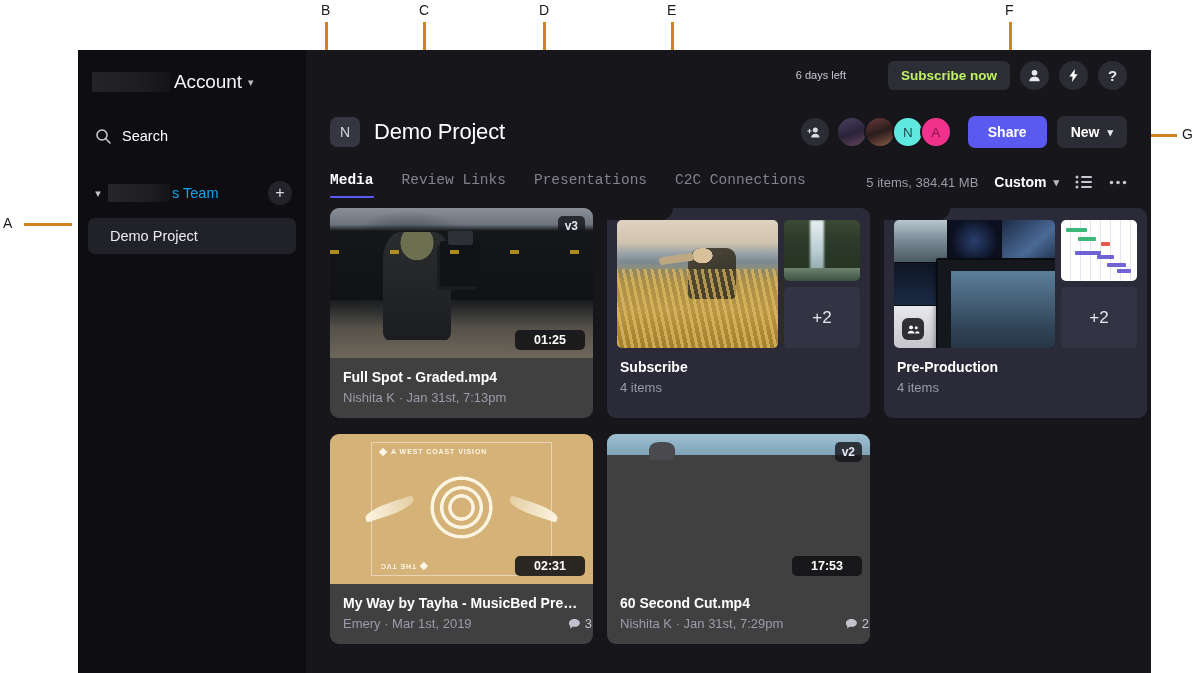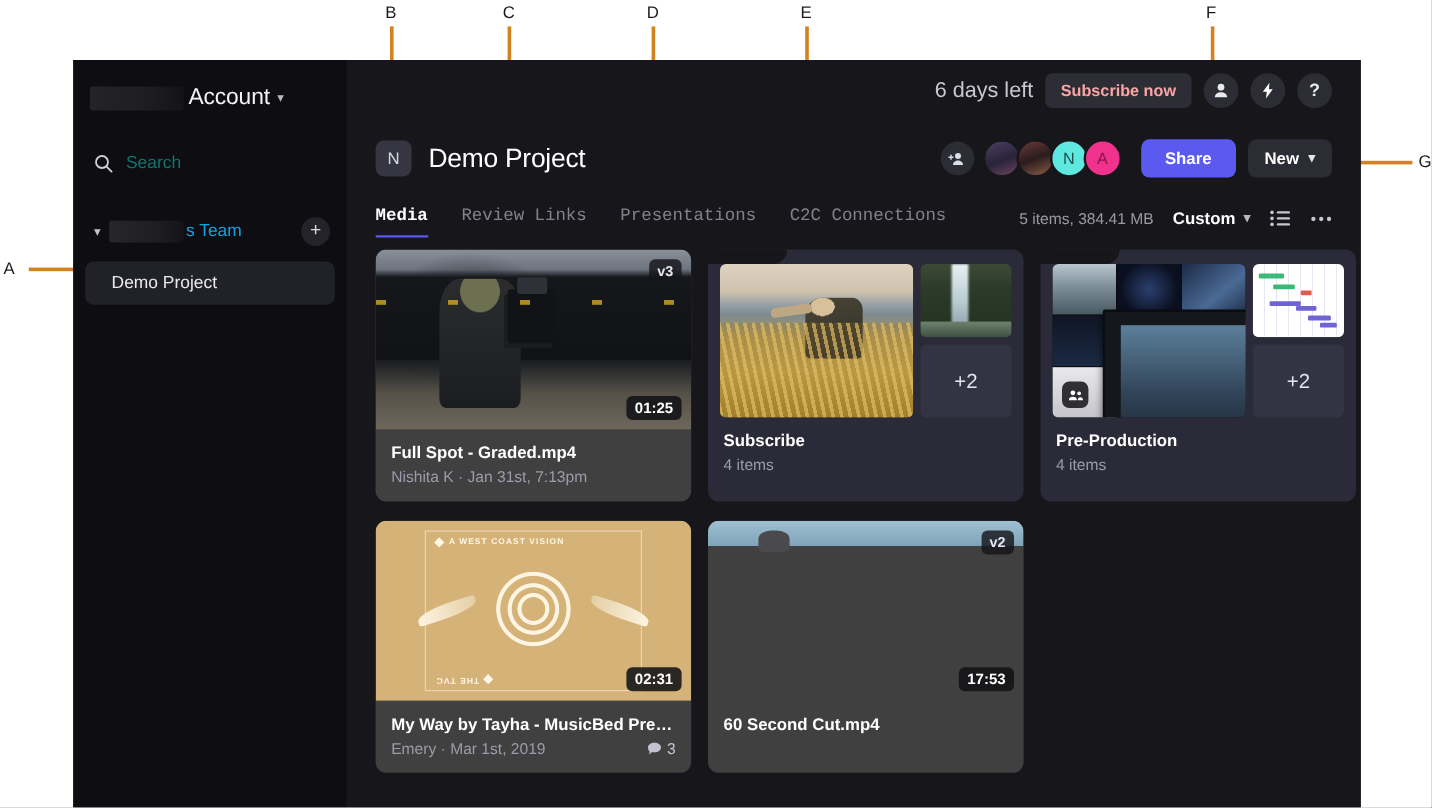--- a/index.html
+++ b/index.html
@@ -30,21 +30,21 @@
   }
   .annot-line-h {
     position: absolute;
     height: 2.5px;
     background: #d2821e;
   }
 
   
   .app {
     position: absolute;
-    left: 61px;
+    left: 78px;
     top: 50px;
     width: 1073px;
     height: 623px;
     background: #16161b;
     display: flex;
     overflow: hidden;
   }
 
   
   .sidebar {
@@ -92,21 +92,21 @@
   .search-icon-wrap {
     width: 18px;
     height: 18px;
     flex-shrink: 0;
     display: flex;
     align-items: center;
     justify-content: center;
   }
   .search-label {
     font-size: 14.5px;
-    color: #0f766e;
+    color: #ffffff;
     margin-left: 10px;
   }
   .team-row {
     display: flex;
     align-items: center;
     height: 34px;
     padding: 0 14px 0 12px;
     margin-top: 22px;
   }
   .team-chev {
@@ -187,32 +187,33 @@
     font-size: 13.5px;
     color: #73737f;
   }
   .topbar-right {
     margin-left: auto;
     display: flex;
     align-items: center;
     gap: 10px;
   }
   .days-left {
-    font-size: 18px;
+    font-size: 11px;
     color: #c8c8d2;
   }
   .subscribe-btn {
     background: #2d2d35;
-    color: #fca5a5;
+    color: #bef264;
     font-size: 13.5px;
     font-weight: bold;
     padding: 7px 13px;
     border-radius: 6px;
     cursor: pointer;
     white-space: nowrap;
+    margin-left: 32px;
   }
   .icon-circle {
     width: 29px;
     height: 29px;
     border-radius: 50%;
     background: #2c2c34;
     display: flex;
     align-items: center;
     justify-content: center;
     cursor: pointer;
@@ -373,21 +374,21 @@
     overflow: hidden;
     background: #404040;
     cursor: pointer;
     position: relative;
   }
   .thumb {
     height: 150px;
     position: relative;
     overflow: hidden;
   }
-  .card-meta { padding: 11px 13px 13px 13px; }
+  .card-meta { padding: 11px 1px 13px 13px; }
   .card-title {
     font-size: 14px;
     color: #ffffff;
     font-weight: bold;
     white-space: nowrap;
     overflow: hidden;
     text-overflow: ellipsis;
   }
   .card-sub-row {
     display: flex;
@@ -413,21 +414,21 @@
     padding: 3px 7px;
     border-radius: 5px;
   }
   .badge-dur {
     position: absolute;
     bottom: 8px; right: 8px;
     background: rgba(18,18,22,0.88);
     color: #ffffff;
     font-size: 12.5px;
     font-weight: bold;
-    padding: 3px 7px;
+    padding: 3px 19px;
     border-radius: 5px;
   }
   .badge-people {
     position: absolute;
     bottom: 8px; left: 8px;
     width: 22px; height: 22px;
     background: rgba(18,18,22,0.85);
     border-radius: 6px;
     display: flex;
     align-items: center;
@@ -912,19 +913,28 @@
         <div class="card">
           <div class="thumb">
             <div class="tn-aerialbeach">
               <div class="tn-rock"></div>
             </div>
             <div class="badge-v">v2</div>
             <div class="badge-dur">17:53</div>
           </div>
           <div class="card-meta">
             <div class="card-title">60 Second Cut.mp4</div>
+            <div class="card-sub-row">
+              <div class="card-sub">Nishita K · Jan 31st, 7:29pm</div>
+              <div class="comment-chip">
+                <svg width="13" height="12" viewBox="0 0 14 13">
+                  <path d="M1 5.3C1 2.9 3.6 1 6.9 1s5.9 1.9 5.9 4.3-2.6 4.3-5.9 4.3c-.7 0-1.4-.1-2-.2L2 11.6l.6-2.4C1.6 8.2 1 6.8 1 5.3z" fill="#c3c3d0"></path>
+                </svg>
+                <span>2</span>
+              </div>
+            </div>
           </div>
         </div>
 
       </div>
     </div>
   </div>
 </div>
 
 </body></html>

